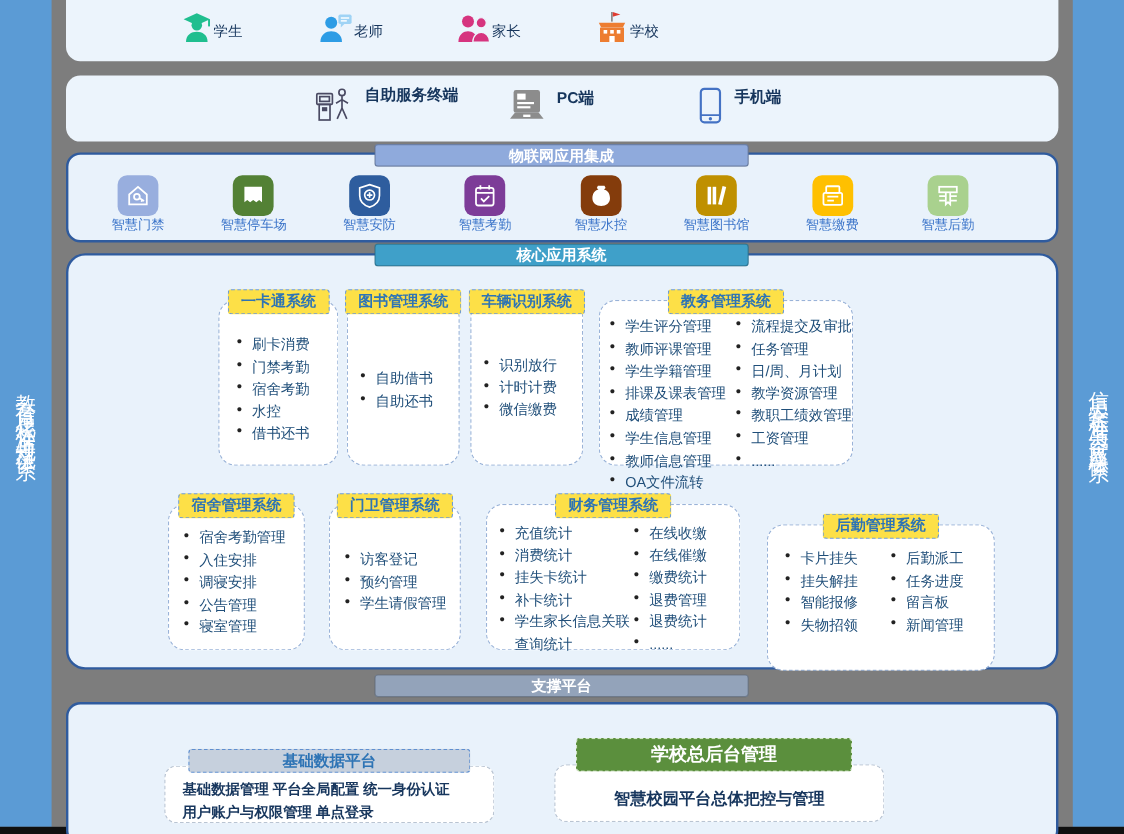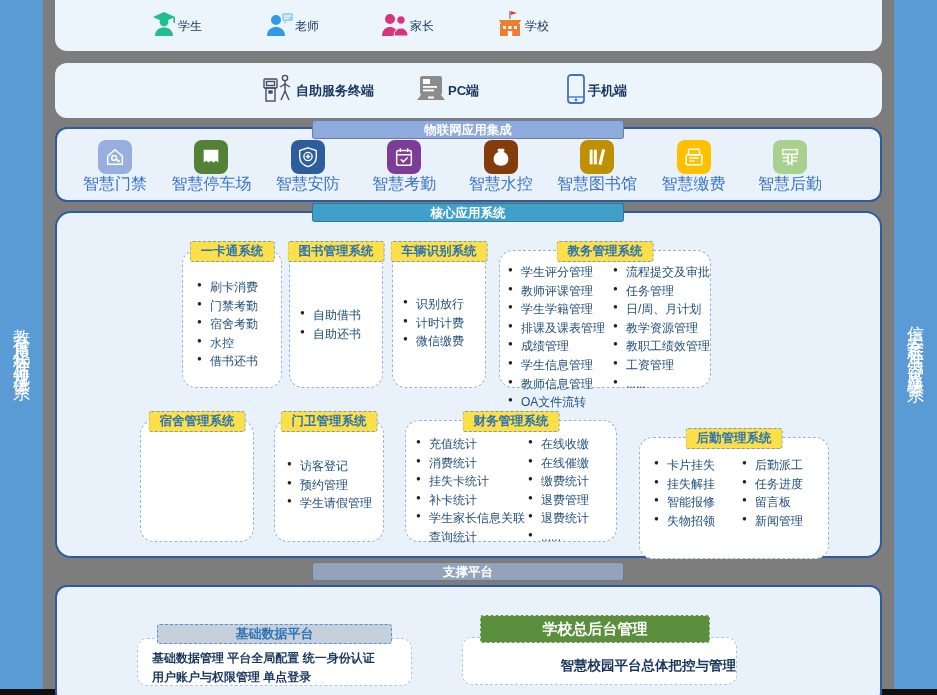--- a/index.html
+++ b/index.html
@@ -18,29 +18,29 @@
   
   .panel { position:absolute; left:55px; width:827px; background:#ecf4fc; border-radius:12px; }
   .panel.bordered { border:2px solid #2f5b9e; background:#e9f2fb; }
 
   .panel-users { top:0; height:51px; border-radius:0 0 12px 12px;
                  display:flex; align-items:center; padding-left:95px; gap:45px; }
   .user-item { width:70px; display:flex; flex-direction:row; align-items:center; }
   .user-item .ulabel { font-size:12px; color:#17365d; margin-top:1px; }
 
   .panel-terminals { top:63px; height:55px; display:flex; align-items:center; padding-left:205px; }
-  .term-item { display:flex; align-items:center; }
+  .term-item { display:flex; gap:8px; }
   .term-label { font-size:13px; font-weight:bold; color:#17365d; }
 
   .panel-iot { top:127px; height:75px; display:flex; align-items:flex-end;
                justify-content:space-between; padding:0 50px 5px 18px; }
   .iot-item { width:80px; display:flex; flex-direction:column; align-items:center; }
   .iot-tile { width:34px; height:34px; border-radius:8px; display:flex;
               align-items:center; justify-content:center; }
-  .iot-label { font-size:16px; color:#3b74c9; margin-top:0; white-space:nowrap;font-family:Liberation Mono, monospace; }
+  .iot-label { font-size:11px; color:#3b74c9; margin-top:0; white-space:nowrap;font-family:Liberation Mono, monospace; }
 
   .panel-core { top:211px; height:347px; border-radius:16px; }
   .panel-support { top:585px; height:119px; }
 
   
   .banner { position:absolute; left:312px; width:312px; height:19px; border-radius:3px;
             color:#fff; font-size:12.5px; font-weight:bold; text-align:center;
             line-height:19px; z-index:5; border:1px solid rgba(0,0,0,.25); }
 
   
@@ -300,20 +300,27 @@
           <li>教学资源管理</li>
           <li>教职工绩效管理</li>
           <li>工资管理</li>
           <li>......</li>
         </ul>
       </div>
     </div>
 
     <div class="sbox" style="left:83px; top:207px; width:114px; height:122px;">
       <div class="sbox-title">宿舍管理系统</div>
+      <ul style="padding:18px 0 0 12px">
+        <li>宿舍考勤管理</li>
+        <li>入住安排</li>
+        <li>调寝安排</li>
+        <li>公告管理</li>
+        <li>寝室管理</li>
+      </ul>
     </div>
 
     <div class="sbox" style="left:217px; top:207px; width:110px; height:122px;">
       <div class="sbox-title">门卫管理系统</div>
       <ul style="padding:36px 0 0 12px">
         <li>访客登记</li>
         <li>预约管理</li>
         <li>学生请假管理</li>
       </ul>
     </div>
@@ -364,17 +371,17 @@
     <div class="sup-pill pill-base" style="left:100px; top:37px; width:235px; height:20px;">基础数据平台</div>
     <div class="sup-box" style="left:80px; top:51px; width:275px; height:48px;">
       <div class="sup-text" style="padding:10px 0 0 14px">
         <div>基础数据管理  平台全局配置  统一身份认证</div>
         <div>用户账户与权限管理   单点登录</div>
       </div>
     </div>
 
     <div class="sup-pill pill-admin" style="left: 423px; top: 28px; width: 230px; height: 28px; background: rgb(91, 143, 61);">学校总后台管理</div>
     <div class="sup-box" style="left:405px; top:50px; width:275px; height:48px;">
-      <div class="sup-text" style="font-size:13.5px; text-align:right; padding-top:18px">智慧校园平台总体把控与管理</div>
+      <div class="sup-text" style="font-size:13.5px; text-align:center; padding-top:18px">智慧校园平台总体把控与管理</div>
     </div>
   </div>
 
 </div>
 
 </body></html>

